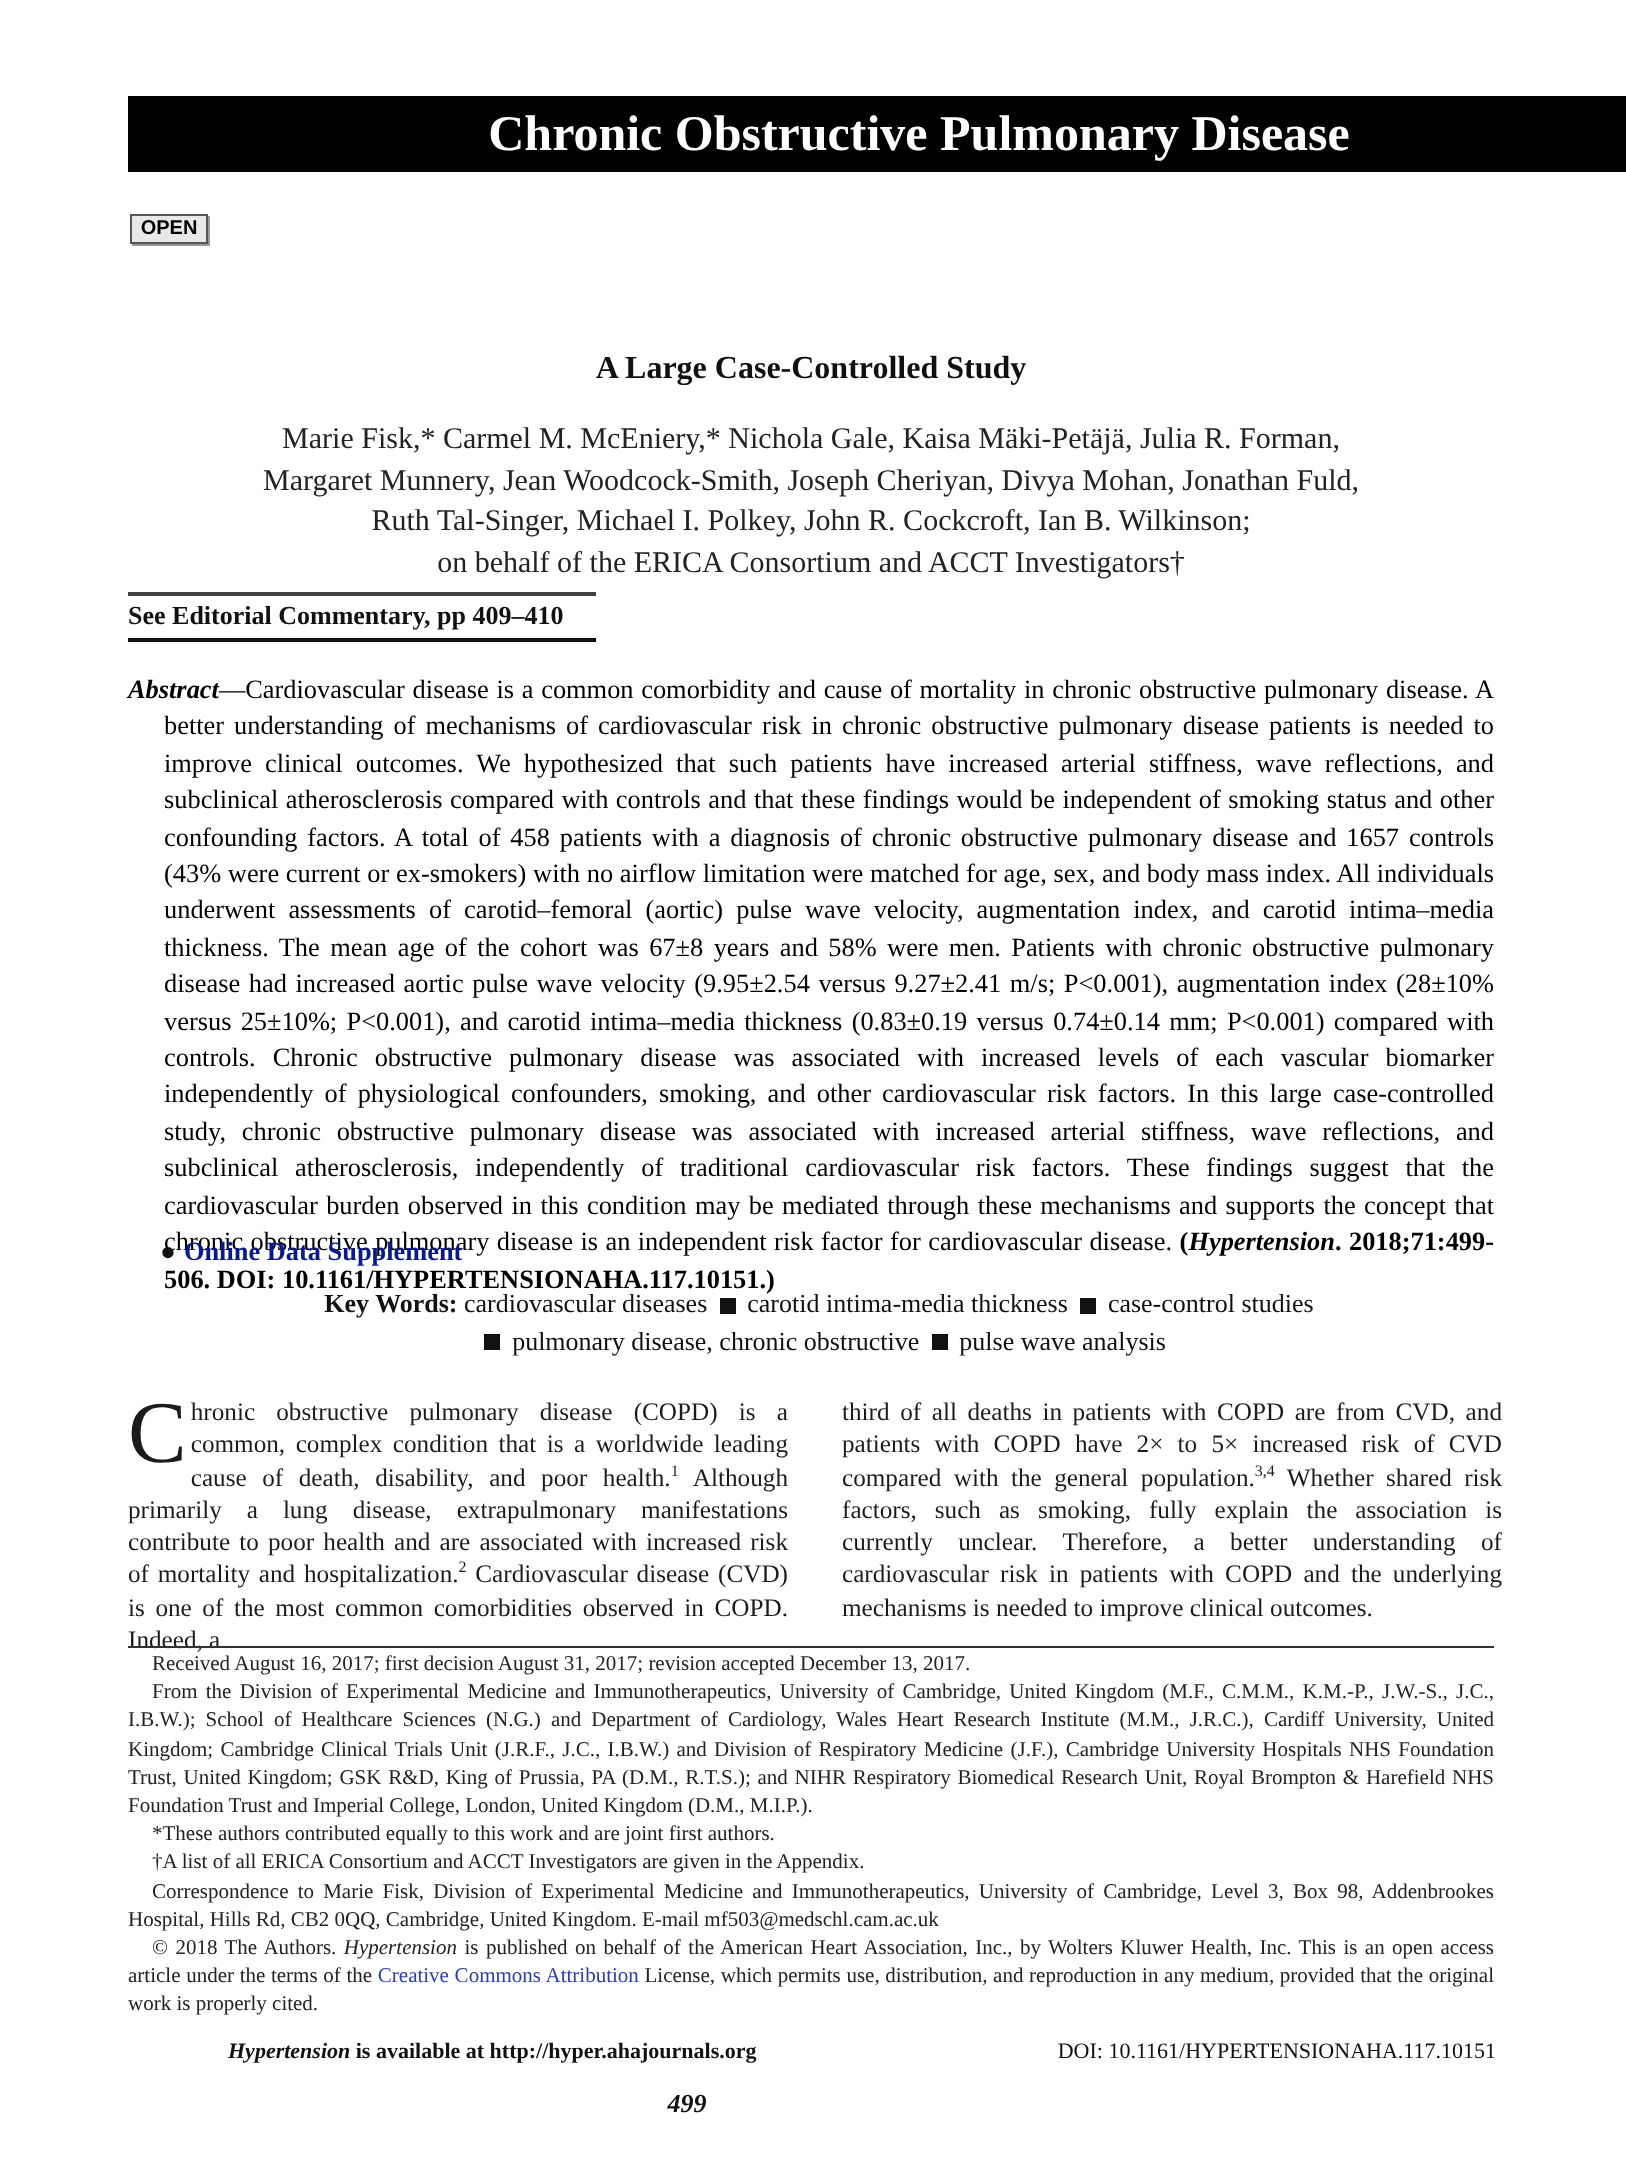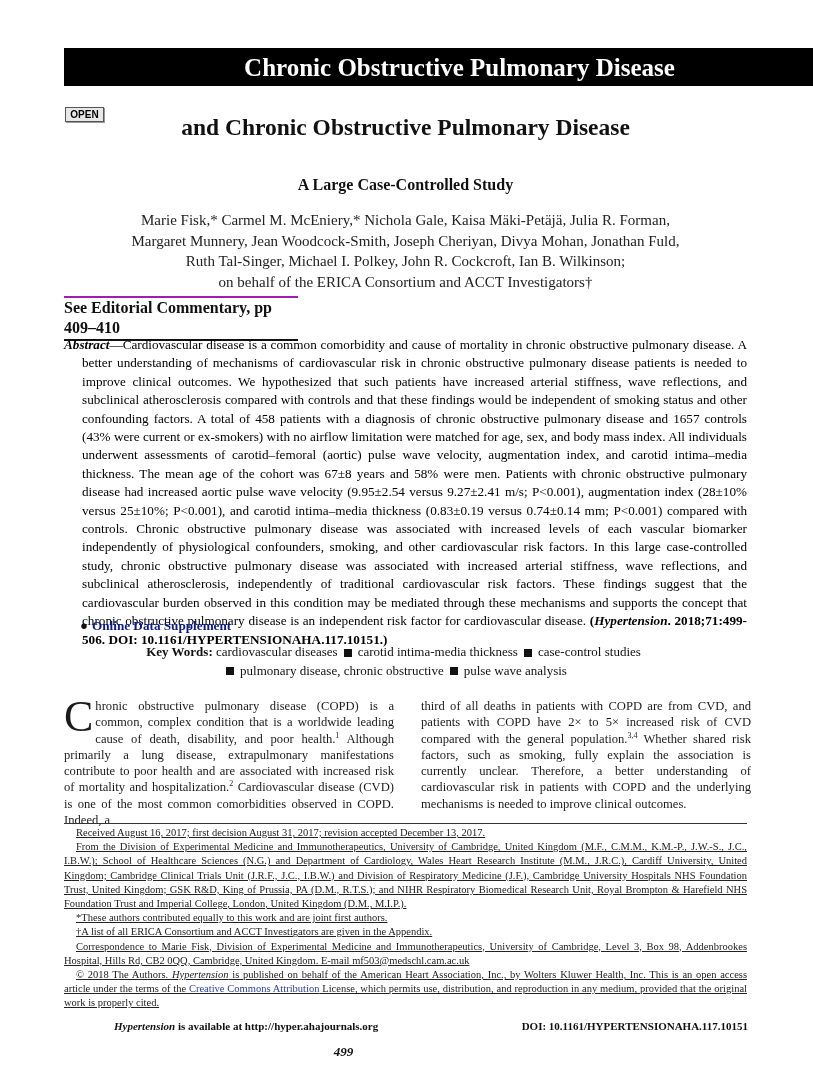--- a/index.html
+++ b/index.html
@@ -25,78 +25,77 @@
   }
   .subtitle {
     left: 64px; width: 683px; top: 173px; text-align: center; font-weight: bold;
     font-size: 16px; line-height: 24px;
   }
   .authors {
     left: 64px; width: 683px; top: 210px; text-align: center;
     font-size: 15px; line-height: 20.5px; color: #222;
   }
   .editorial {
-    left: 64px; top: 296px; width: 234px; border-top: 2px solid #a21caf; border-bottom: 2px solid #111;
-    font-weight: bold; font-size: 16px; line-height: 20px; padding: 0 0 1px 0;
+    left: 64px; top: 296px; width: 234px; border-top: 2px solid #404040; border-bottom: 2px solid #111;
+    font-weight: bold; font-size: 13px; line-height: 20px; padding: 0 0 1px 0;
   }
   .abstract {
     left: 64px; top: 336px; width: 683px; font-size: 13.2px; line-height: 18.4px;
     text-align: justify; color: #000000;
   }
   .abstract p { margin: 0; padding-left: 18px; text-indent: -18px; }
   .abstract .lead { font-weight: bold; font-style: italic; }
   .abstract .cite { font-weight: bold; }
   .abstract .cite i { font-style: italic; }
   .supp-link {
     left: 80px; top: 617px; font-size: 13.2px; font-weight: bold; color: #0a1a8a;
     line-height: 18px;
   }
   .supp-link .bullet { color: #111; margin-right: 4px; }
   .keywords {
-    left: 52px; width: 683px; top: 643px; text-align: center; font-size: 13px; line-height: 18.5px;
+    left: 68px; width: 683px; top: 643px; text-align: center; font-size: 13px; line-height: 18.5px;
   }
   .keywords .label { font-weight: bold; }
   .keywords .sep { display: inline-block; width: 8px; height: 8px; background: #111; margin: 0 6px 1px 6px; vertical-align: middle; }
   .col {
     top: 698px; width: 330px; font-size: 12.6px; line-height: 16.3px; text-align: justify; color: #1b1b1b;
   }
   .col-left { left: 64px; }
   .col-right { left: 421px; }
   .dropcap {
     float: left; font-size: 44px; line-height: 34px; margin: 2px 2px 0 0; font-weight: normal;
   }
   sup { font-size: 8px; line-height: 0; }
   .rule { left: 64px; top: 823px; width: 683px; height: 1px; background: #333; }
   .footnotes {
     left: 64px; top: 826px; width: 683px; font-size: 10.5px; line-height: 14.2px; color: #222; text-align: justify;
   }
-  .footnotes p { margin: 0; text-indent: 12px; text-decoration: underline; }
+  .footnotes p { margin: 0; text-indent: 12px; }
   .footnotes .bold { font-weight: bold; }
   .footnotes .cc-link { color: #2a40a8; }
   .footer-left {
     left: 78px; top: 1020px; font-size: 11px; font-weight: bold; color: #111; margin-left: 36px;
   }
   .footer-left i { font-style: italic; }
   .footer-right {
-    right: 65px; top: 1020px; font-size: 11px; font-weight: bold; color: #111;
+    right: 65px; top: 1020px; font-size: 11px; font-weight: normal; color: #111;
   }
   .page-number {
     left: 0; width: 687px; top: 1044px; text-align: center; font-size: 13px; font-style: italic; font-weight: bold;
   }
 </style>
 </head>
 <body>
 
 <div class="abs section-bar">
   <span>Chronic Obstructive Pulmonary Disease</span>
 </div>
 <div class="abs open-badge">OPEN</div>
 
 <div class="abs title">
-  <div>and Chronic Obstructive Pulmonary Disease</div>
 </div>
 <div class="abs subtitle">A Large Case-Controlled Study</div>
 
 <div class="abs authors">
   <div>Marie Fisk,* Carmel M. McEniery,* Nichola Gale, Kaisa Mäki-Petäjä, Julia R. Forman,</div>
   <div>Margaret Munnery, Jean Woodcock-Smith, Joseph Cheriyan, Divya Mohan, Jonathan Fuld,</div>
   <div>Ruth Tal-Singer, Michael I. Polkey, John R. Cockcroft, Ian B. Wilkinson;</div>
   <div>on behalf of the ERICA Consortium and ACCT Investigators†</div>
 </div>
 

